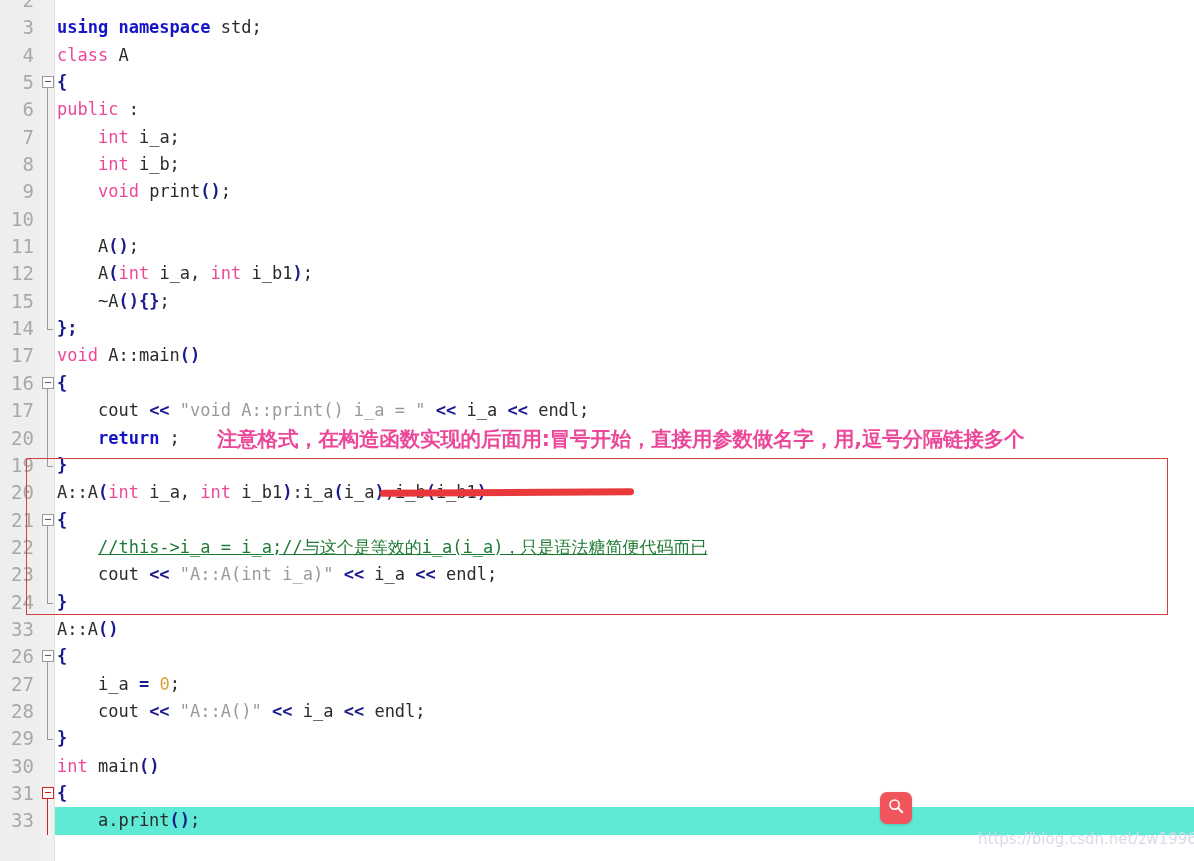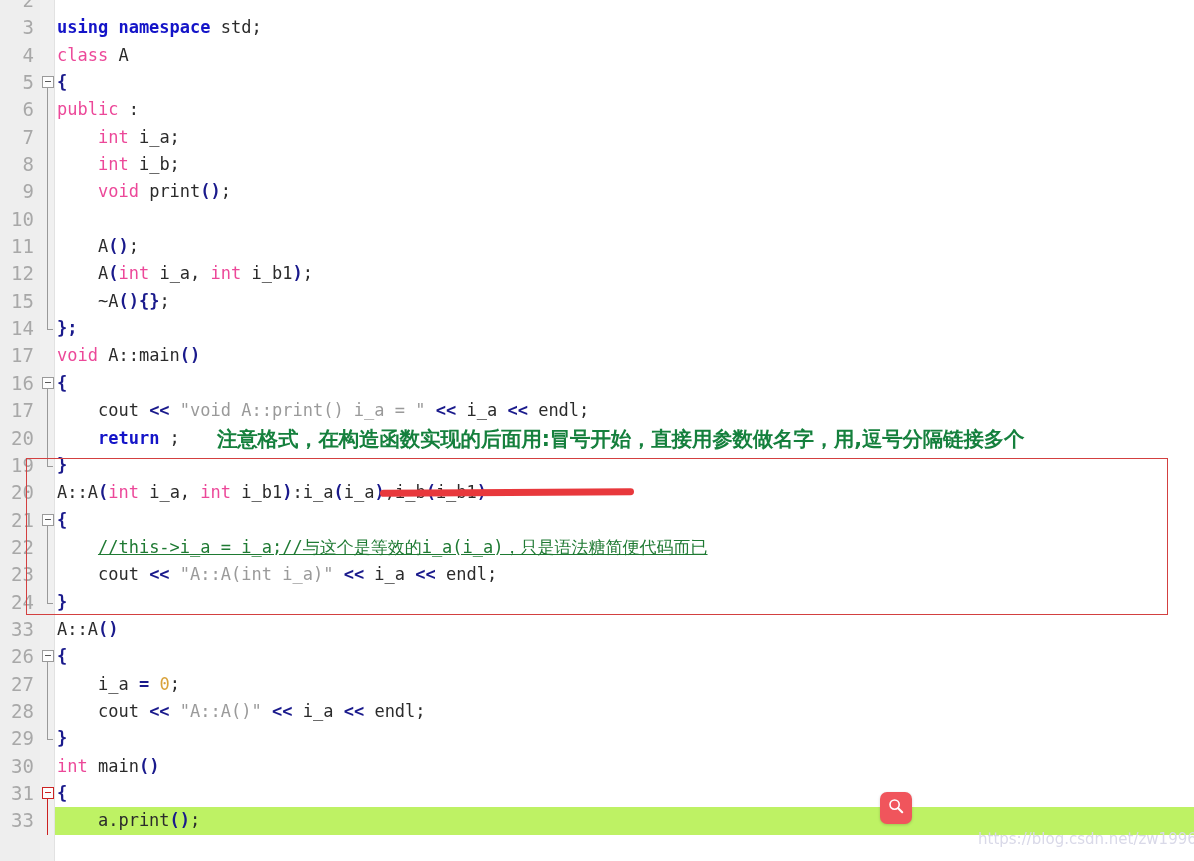--- a/index.html
+++ b/index.html
@@ -44,21 +44,21 @@
     position: absolute;
     left: 0; top: -13px;
     width: 1194px;
   }
   .row {
     position: relative;
     height: 27.35px;
     line-height: 27.35px;
     white-space: pre;
   }
-  .row.hl .rowbody { background: #bef264; }
+  .row.hl .rowbody { background: #5eead4; }
 
   .lineno {
     position: absolute;
     left: 0; top: 0;
     width: 34px;
     text-align: right;
     font-size: 19px;
     color: #a8a8a8;
     font-family: "DejaVu Sans Mono", "Liberation Mono", monospace;
   }
@@ -125,21 +125,21 @@
   .cmt  { color: #1f7a33; text-decoration: underline; }                      
   .pl   { color: #2b2b2b; }                      
 
   
   .ann-text {
     position: absolute;
     left: 217px; top: 425px;
     font-family: "DejaVu Sans", "Liberation Sans", sans-serif;
     font-size: 20.5px;
     font-weight: bold;
-    color: #15803d;
+    color: #ec4899;
     white-space: nowrap;
     letter-spacing: -0.2px;
   }
   .ann-box {
     position: absolute;
     left: 26px; top: 458px;
     width: 1142px; height: 157px;
     border: 1.6px solid #d34040;
     background: transparent;
     pointer-events: none;

